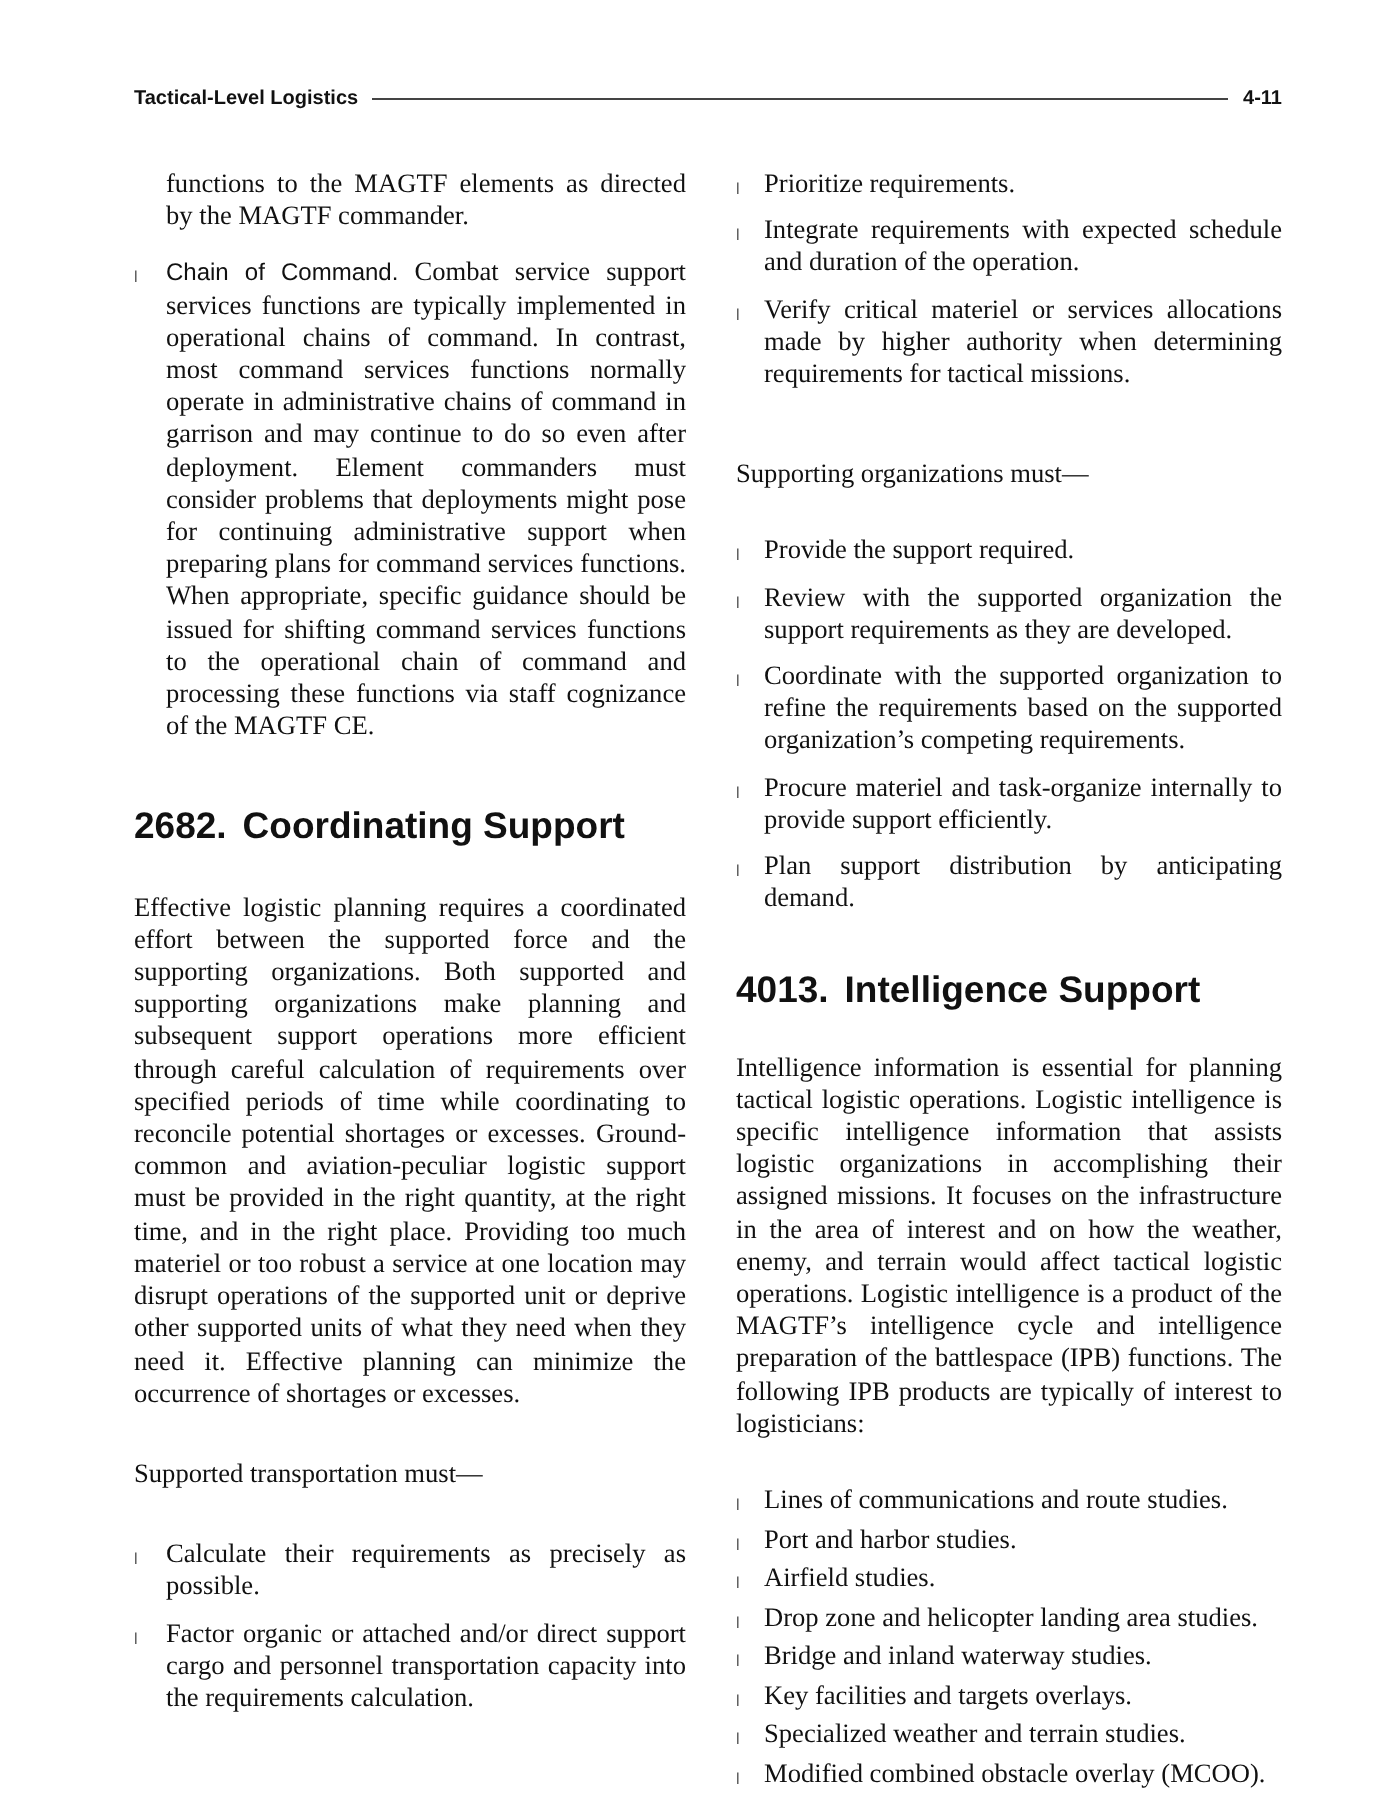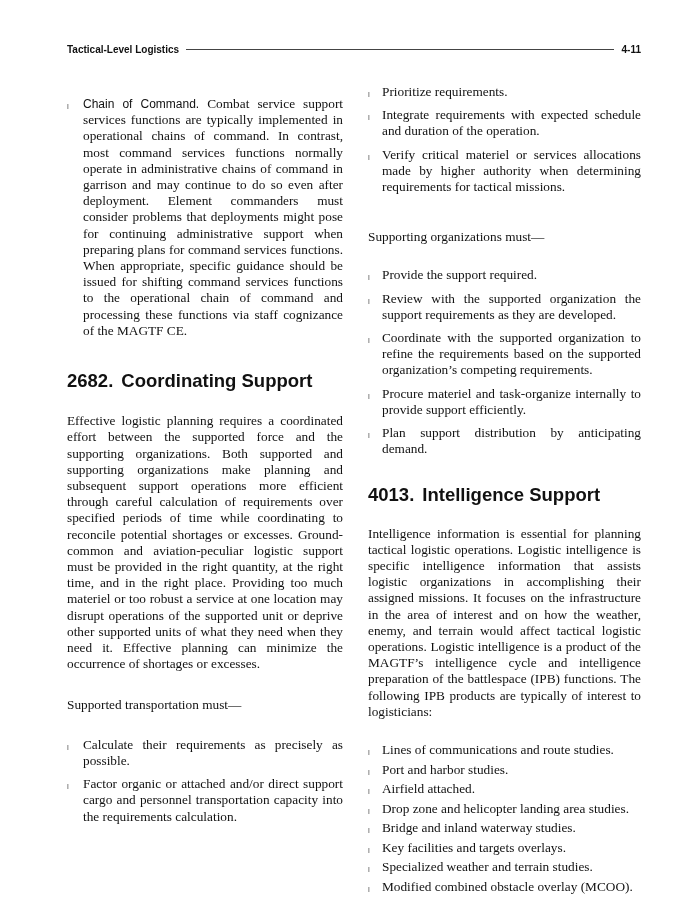--- a/index.html
+++ b/index.html
@@ -22,20 +22,21 @@
 </head>
 <body>
 
 <div class="header">
   <span>Tactical-Level Logistics</span>
   <span class="rule"></span>
   <span>4-11</span>
 </div>
 
 <div class="col colL">
+  <p class="p cont">functions to the MAGTF elements as directed by the MAGTF commander.</p>
   <div class="item" style="margin-top:12px;">
     <span class="bul">l</span>
     <span class="lead">Chain of Command.</span><span> Combat service support services functions are typically implemented in operational chains of command. In contrast, most command services functions normally operate in administrative chains of command in garrison and may continue to do so even after deployment. Element commanders must consider problems that deployments might pose for continuing administrative support when preparing plans for command services functions. When appropriate, specific guidance should be issued for shifting command services functions to the operational chain of command and processing these functions via staff cognizance of the MAGTF CE.</span>
   </div>
 
   <h2 style="margin-top:34px;">
     <span class="num">2682.</span><span>Coordinating Support</span>
   </h2>
 
   <p class="p" style="margin-top:24px;">Effective logistic planning requires a coordinated effort between the supported force and the supporting organizations. Both supported and supporting organizations make planning and subsequent support operations more efficient through careful calculation of requirements over specified periods of time while coordinating to reconcile potential shortages or excesses. Ground-common and aviation-peculiar logistic support must be provided in the right quantity, at the right time, and in the right place. Providing too much materiel or too robust a service at one location may disrupt operations of the supported unit or deprive other supported units of what they need when they need it. Effective planning can minimize the occurrence of shortages or excesses.</p>
@@ -97,20 +98,20 @@
 
   <h2 style="margin-top:30px;">
     <span class="num">4013.</span><span>Intelligence Support</span>
   </h2>
 
   <p class="p" style="margin-top:22px;">Intelligence information is essential for planning tactical logistic operations. Logistic intelligence is specific intelligence information that assists logistic organizations in accomplishing their assigned missions. It focuses on the infrastructure in the area of interest and on how the weather, enemy, and terrain would affect tactical logistic operations. Logistic intelligence is a product of the MAGTF’s intelligence cycle and intelligence preparation of the battlespace (IPB) functions. The following IPB products are typically of interest to logisticians:</p>
 
   <div class="tight" style="margin-top:22px;">
     <div class="item"><span class="bul">l</span><span>Lines of communications and route studies.</span></div>
     <div class="item"><span class="bul">l</span><span>Port and harbor studies.</span></div>
-    <div class="item"><span class="bul">l</span><span>Airfield attached.</span></div>
+    <div class="item"><span class="bul">l</span><span>Airfield studies.</span></div>
     <div class="item"><span class="bul">l</span><span>Drop zone and helicopter landing area studies.</span></div>
     <div class="item"><span class="bul">l</span><span>Bridge and inland waterway studies.</span></div>
     <div class="item"><span class="bul">l</span><span>Key facilities and targets overlays.</span></div>
     <div class="item"><span class="bul">l</span><span>Specialized weather and terrain studies.</span></div>
     <div class="item"><span class="bul">l</span><span>Modified combined obstacle overlay (MCOO).</span></div>
   </div>
 </div>
 
 </body></html>

